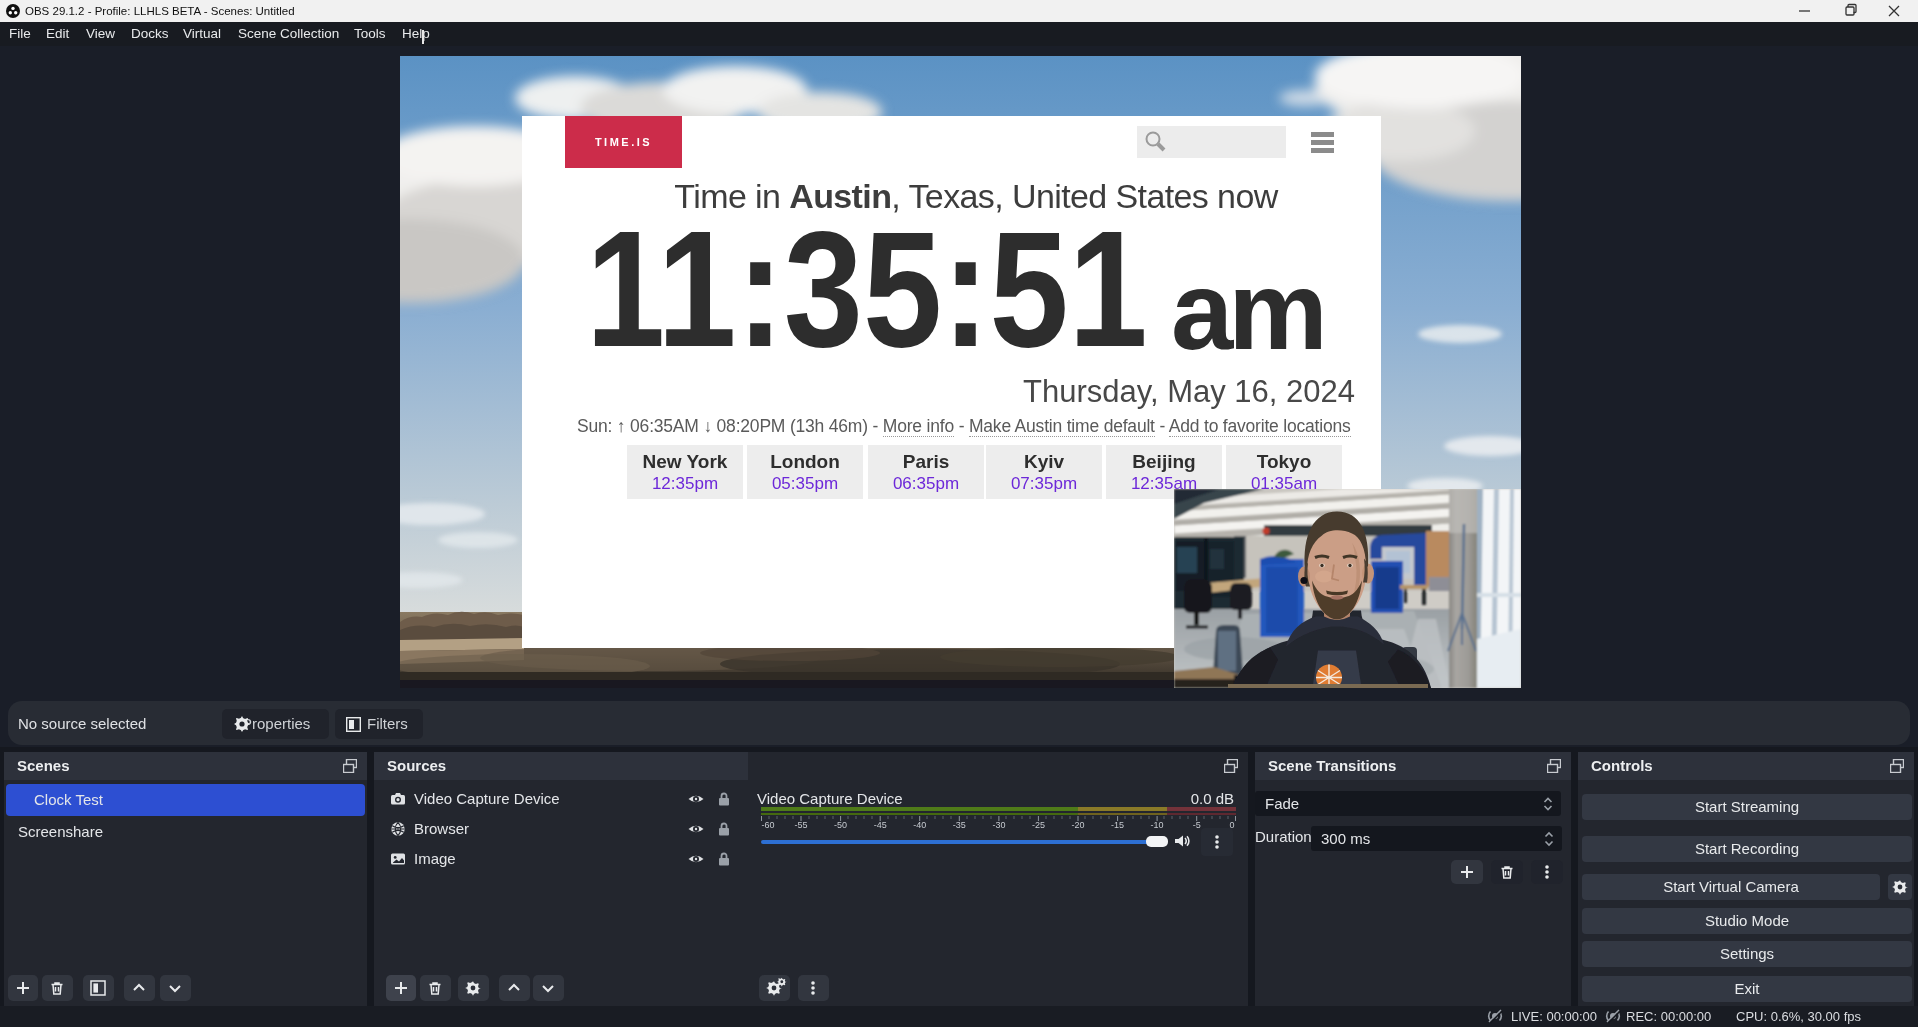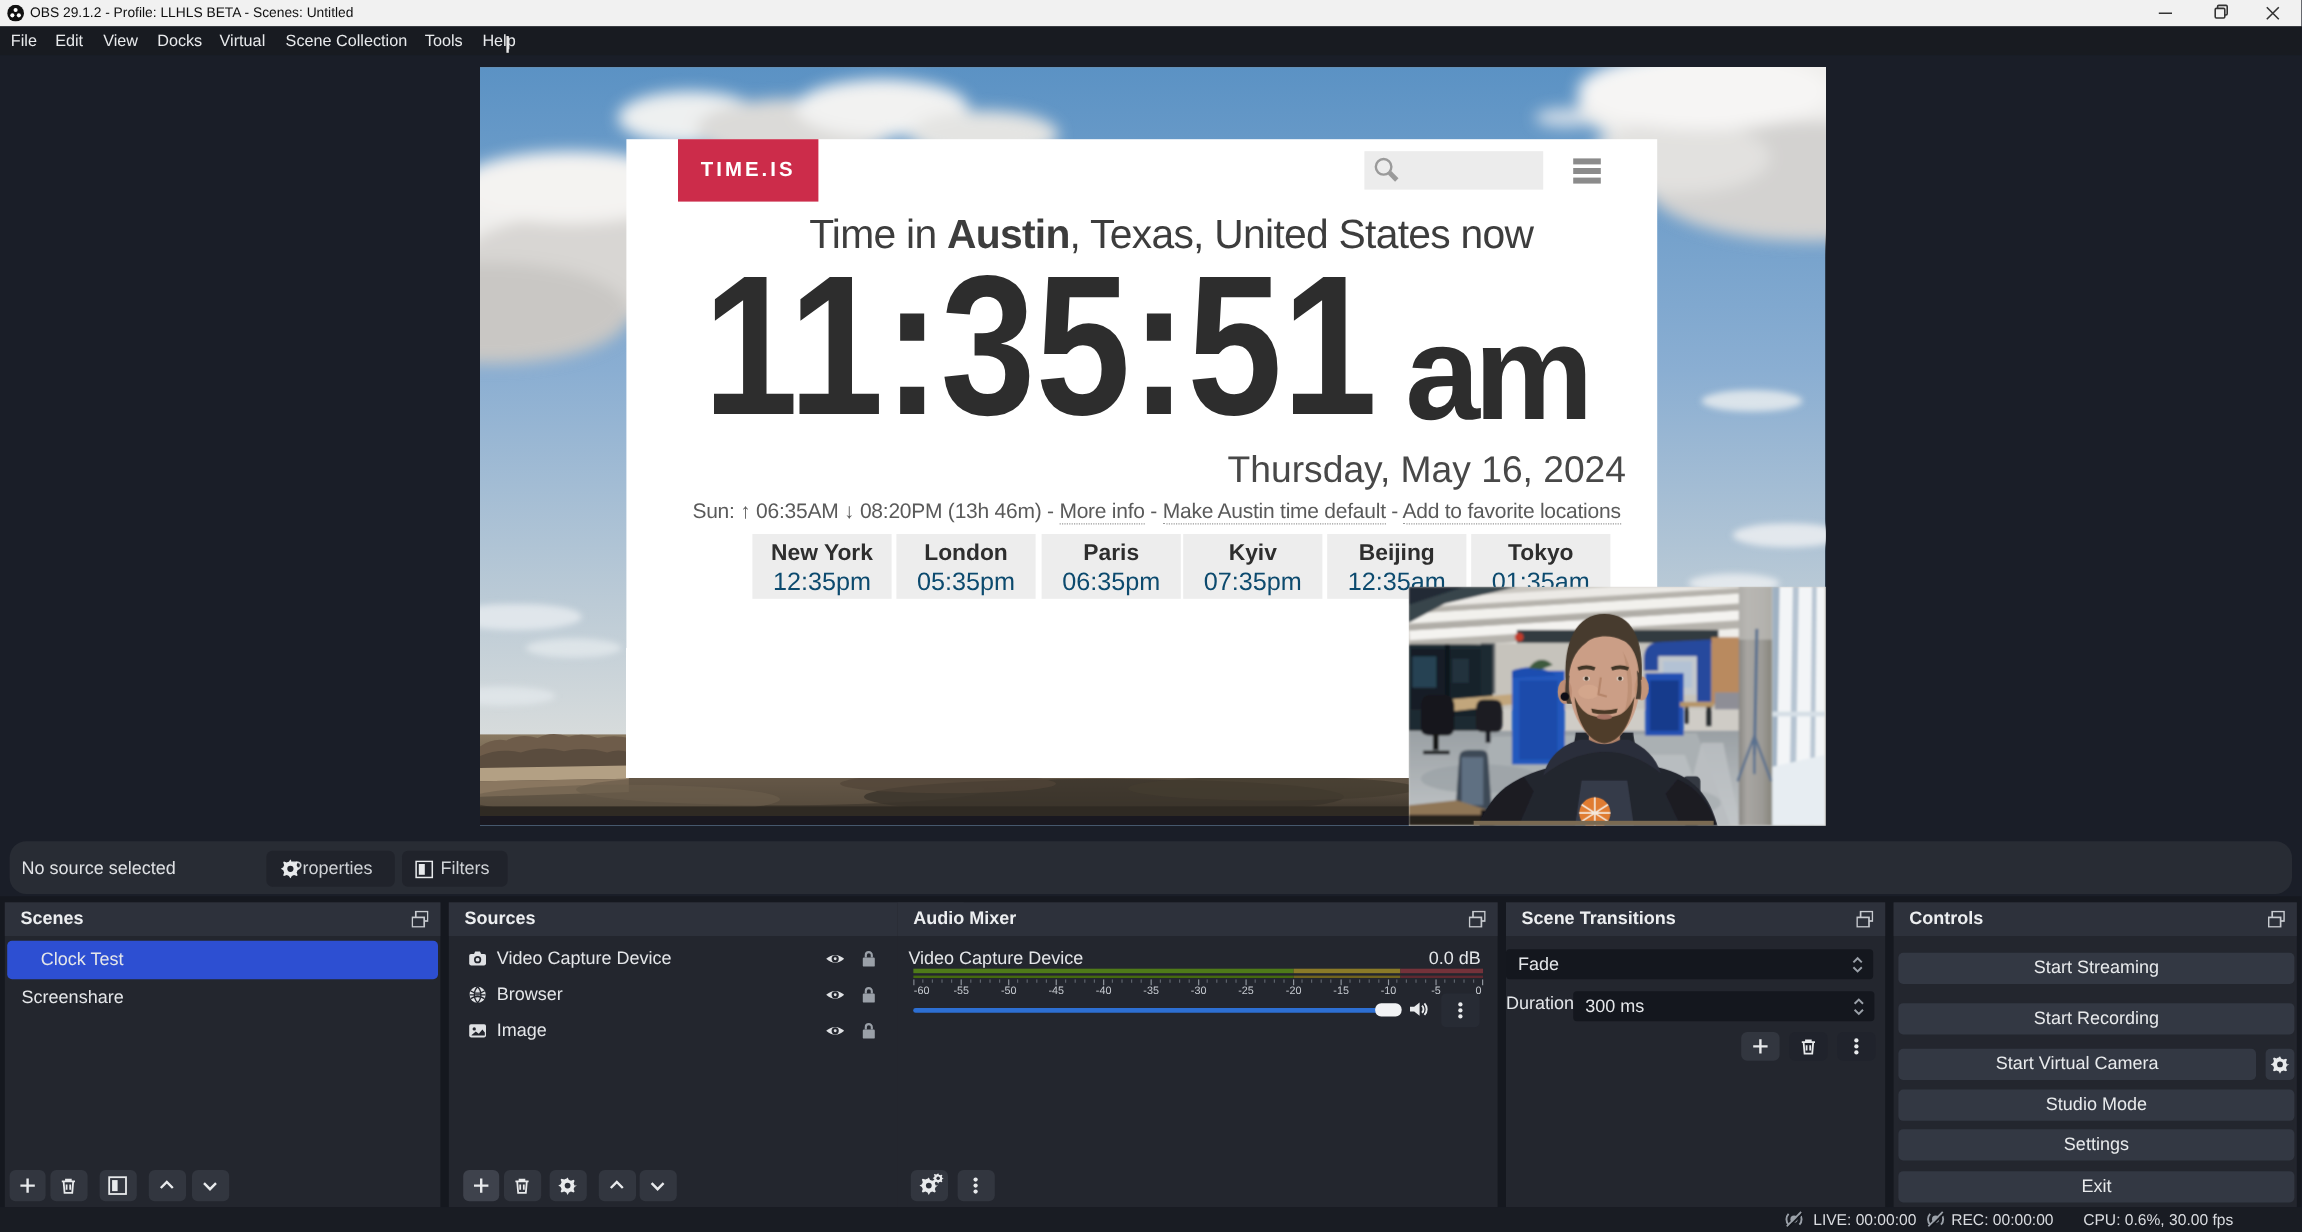--- a/index.html
+++ b/index.html
@@ -13,31 +13,31 @@
 
 #menubar{left:0;top:22px;width:1918px;height:24px;background:#181b21;color:#e8eaec;font-size:13.5px;}
 #menubar span{position:absolute;top:4px;}
 #cursorline{left:422px;top:30px;width:2px;height:14px;background:#e8e8e8;}
 
 
 #preview{left:400px;top:56px;width:1121px;height:632px;background:#7fa8cd;overflow:hidden;}
 
 
 #card{left:122px;top:60px;width:859px;height:532px;background:#ffffff;}
-#logo{left:43px;top:0px;width:117px;height:52px;background:#cc2c4a;color:#fff;font-weight:bold;font-size:17px;letter-spacing:2.5px;text-align:center;line-height:52px;}
+#logo{left:43px;top:0px;width:117px;height:52px;background:#cc2c4a;color:#fff;font-weight:bold;font-size:11px;letter-spacing:2.5px;text-align:center;line-height:52px;}
 #searchbox{left:615px;top:10px;width:149px;height:32px;background:#ececec;}
 #hamb div{position:absolute;left:0;width:23px;height:4.5px;background:#8b8b8b;}
 #headline{left:44px;top:61px;width:820px;font-size:34px;color:#3d3d3d;letter-spacing:-0.6px;white-space:nowrap;text-align:center;}
 #bigclock{left:64px;top:90px;font-size:166px;line-height:166px;font-weight:bold;color:#2d2d2d;letter-spacing:0;white-space:nowrap;transform:scaleX(0.857);transform-origin:0 50%;}
 #ampm{left:649px;top:152px;font-size:112px;line-height:85px;font-weight:bold;color:#2d2d2d;letter-spacing:-5px;}
 #thursday{left:300px;top:258px;width:533px;text-align:right;font-size:31px;color:#484848;}
 #sunline{left:55px;top:300px;font-size:17.5px;color:#5a5a5a;white-space:nowrap;letter-spacing:-0.2px;}
 .citybox{position:absolute;top:329px;height:54px;width:116px;background:#ededed;text-align:center;}
 .citybox .n{font-weight:bold;font-size:19px;color:#2e2e2e;margin-top:6px;}
-.citybox .t{font-size:21px;color:#0c4a6e;margin-top:1px;}
+.citybox .t{font-size:17px;color:#6d28d9;margin-top:1px;}
 
 
 #webcam{left:774px;top:433px;width:347px;height:199px;background:#cfccc6;overflow:hidden;}
 
 
 #toolbar{left:8px;top:701px;width:1902px;height:44px;background:#282c34;border-radius:14px;color:#dfe1e4;}
 #toolbar .nosrc{left:10px;top:14px;font-size:15px;position:absolute;}
 .tbtn{position:absolute;top:8px;height:30px;background:#20232b;border-radius:5px;color:#cfd2d6;font-size:15px;line-height:30px;}
 
 
@@ -432,21 +432,20 @@
       </svg></div>
   <div class="sqbtn" style="left:125px;top:223px;width:31px;"><svg width="16" height="16" style="margin:5px 0 0 7px">
         <use href="#ico-up"></use>
       </svg></div>
   <div class="sqbtn" style="left:159px;top:223px;width:31px;"><svg width="16" height="16" style="margin:5px 0 0 7px">
         <use href="#ico-down"></use>
       </svg></div>
 </div>
 
 <div class="panel abs" id="p-audio" style="left:748px;top:752px;width:500px;height:254px;">
-  <div class="phead">Audio Mixer</div>
   <svg class="pop" style="right:10px">
       <use href="#popico"></use>
     </svg>
   <div class="abs" style="left:9px;top:38px;font-size:15px;color:#e4e6e9;">Video Capture Device</div>
   <div class="abs" style="right:14px;top:38px;font-size:15px;color:#e4e6e9;">0.0 dB</div>
 
   <svg class="abs" style="left:13px;top:55px" width="475" height="24" viewBox="0 0 475 24">
     <rect x="0" y="0" width="317" height="4" fill="#4f7b19"></rect>
     <rect x="317" y="0" width="89" height="4" fill="#8a7a28"></rect>
     <rect x="406" y="0" width="69" height="4" fill="#74323a"></rect>

